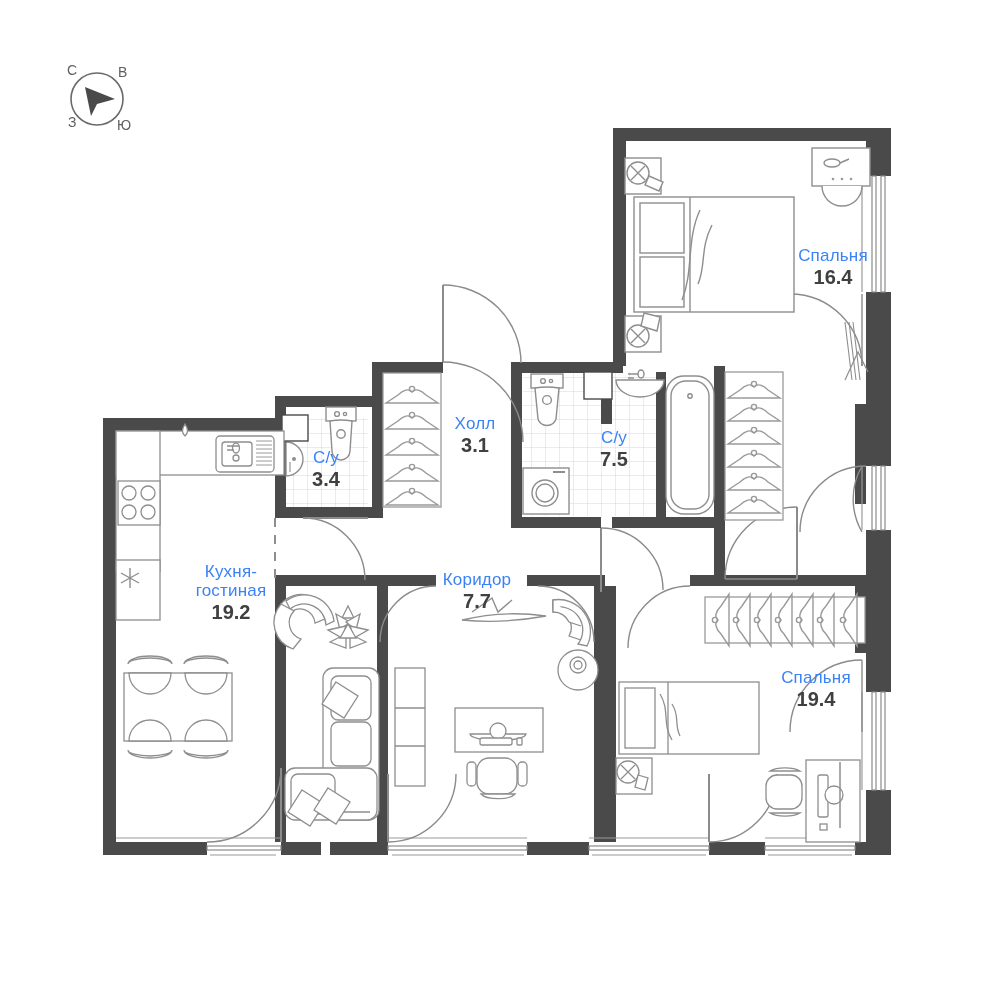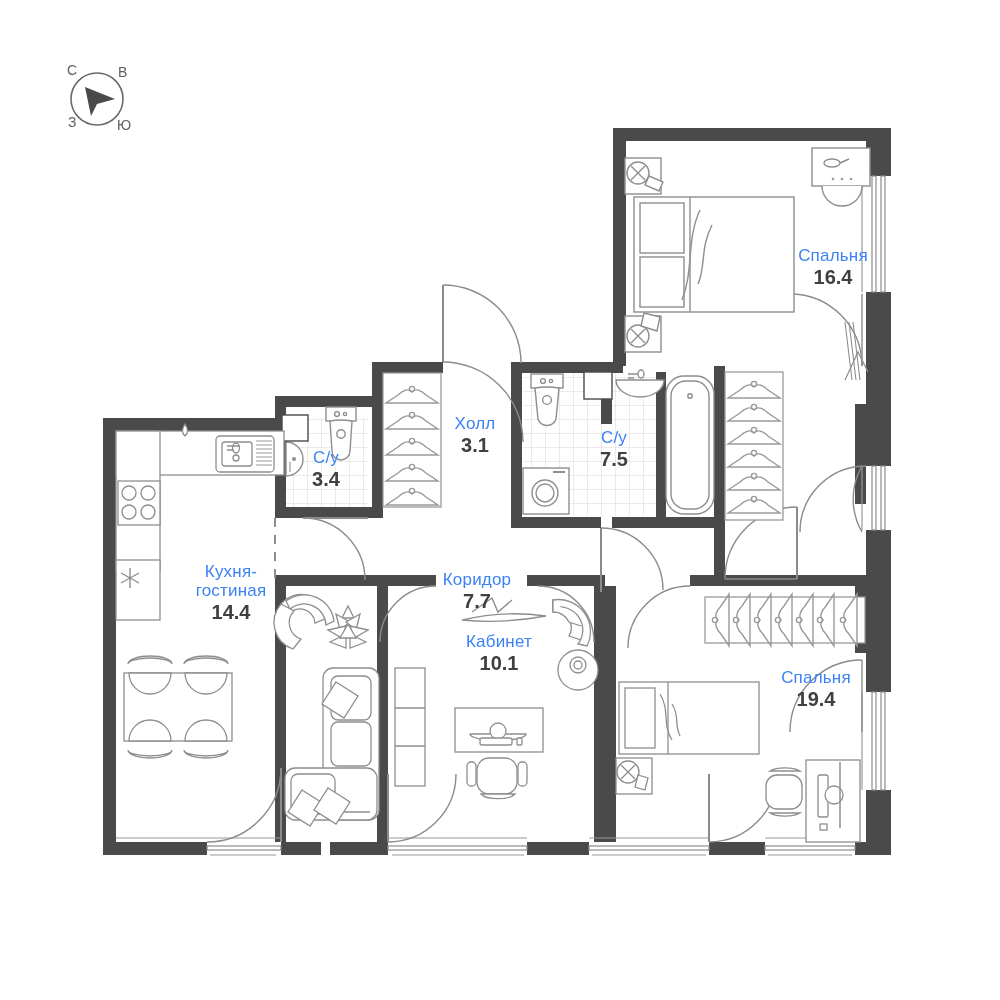--- a/index.html
+++ b/index.html
@@ -509,26 +509,22 @@
   </div>
 
   <div class="room-label" style="left:410px; top:526px; width:134px;margin-top:44px;">
     <span class="room-name">Коридор</span>
     <span class="room-area">7.7</span>
   </div>
 
   <div class="room-label" style="left:160px; top:562px; width:142px;">
     <span class="room-name">Кухня-</span>
     <span class="room-name">гостиная</span>
-    <span class="room-area">14.4</span>
-  </div>
-
-  <div class="room-label" style="left:432px; top:632px; width:134px;">
-    <span class="room-name">Кабинет</span>
-    <span class="room-area">10.1</span>
-  </div>
+    <span class="room-area">19.2</span>
+  </div>
+
 
   <div class="room-label" style="left:760px; top:668px; width:112px;">
     <span class="room-name">Спальня</span>
     <span class="room-area">19.4</span>
   </div>
 
 </div>
 
 </body></html>

